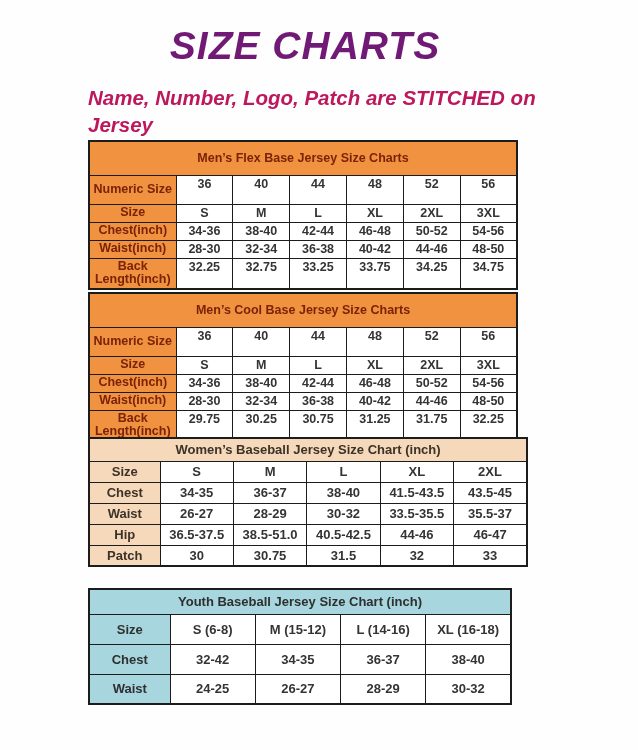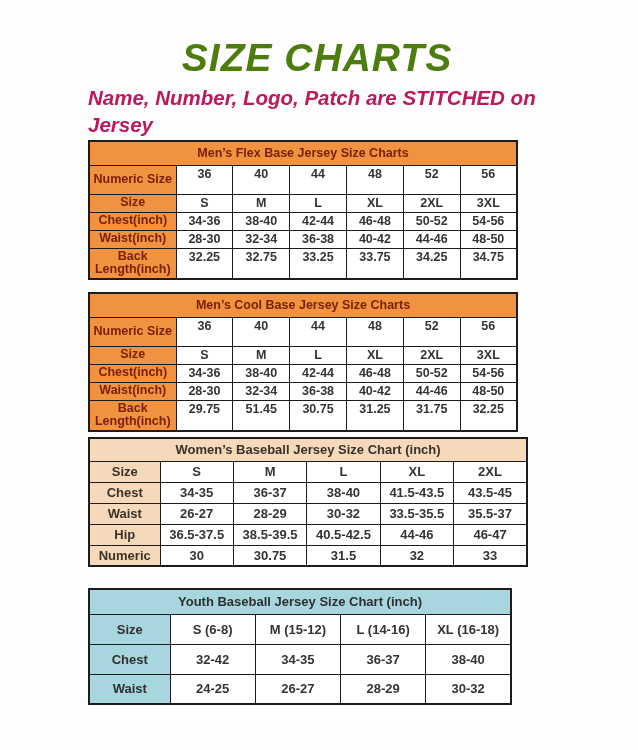--- a/index.html
+++ b/index.html
@@ -9,27 +9,27 @@
     height: 750px;
     background: #fefefe;
     font-family: "Liberation Sans", sans-serif;
     overflow: hidden;
   }
   .main-title {
     position: absolute;
     top: 24px;
     left: 0;
     width: 610px;
-    margin: 12px;
+    margin: 0;
     text-align: center;
     font-size: 39px;
     font-weight: bold;
     font-style: italic;
     letter-spacing: 1px;
-    color: #4d7c0f;
+    color: #701a75;
   }
   .subtitle {
     position: absolute;
     top: 84px;
     left: 88px;
     width: 462px;
     margin: 0;
     font-size: 20.5px;
     font-weight: bold;
     font-style: italic;
@@ -53,21 +53,21 @@
   }
   .ttl { font-weight: bold; }
   .val { color: #343434; }
 
   
   .t-men { top: 140px; width: 430px; font-size: 12.5px; }
   .t-men2 { top: 292px; }
   .t-men .col-label { width: 87px; }
   .t-men .ttl, .t-men .lbl { background: #f0923f; color: #7b2309; }
   .t-men tr { height: 17px; }
-  .t-men tr.title-row { height: 24px; }
+  .t-men tr.title-row { height: 34px; }
   .t-men tbody tr:nth-child(2) { height: 29px; }
   .t-men tbody tr:nth-child(6) { height: 28px; }
   .t-men .val { vertical-align: top; line-height: 1.2; }
   .t-men .lbl { vertical-align: middle; line-height: 1.1; }
 
   
   .t-women { top: 437px; width: 440px; font-size: 13px; }
   .t-women .col-label { width: 71px; }
   .t-women .ttl, .t-women .lbl { background: #f6d8ba; color: #3b3229; }
   .t-women tr { height: 21px; }
@@ -198,21 +198,21 @@
           <td class="val">28-30</td>
           <td class="val">32-34</td>
           <td class="val">36-38</td>
           <td class="val">40-42</td>
           <td class="val">44-46</td>
           <td class="val">48-50</td>
         </tr>
         <tr>
           <td class="lbl">Back Length(inch)</td>
           <td class="val">29.75</td>
-          <td class="val">51.45</td>
+          <td class="val">30.25</td>
           <td class="val">30.75</td>
           <td class="val">31.25</td>
           <td class="val">31.75</td>
           <td class="val">32.25</td>
         </tr>
       </tbody>
     </table>
 
   <table class="chart t-women">
       <colgroup>
@@ -247,27 +247,27 @@
           <td class="lbl">Waist</td>
           <td class="val">26-27</td>
           <td class="val">28-29</td>
           <td class="val">30-32</td>
           <td class="val">33.5-35.5</td>
           <td class="val">35.5-37</td>
         </tr>
         <tr>
           <td class="lbl">Hip</td>
           <td class="val">36.5-37.5</td>
-          <td class="val">38.5-39.5</td>
+          <td class="val">38.5-51.0</td>
           <td class="val">40.5-42.5</td>
           <td class="val">44-46</td>
           <td class="val">46-47</td>
         </tr>
         <tr>
-          <td class="lbl">Numeric</td>
+          <td class="lbl">Patch</td>
           <td class="val">30</td>
           <td class="val">30.75</td>
           <td class="val">31.5</td>
           <td class="val">32</td>
           <td class="val">33</td>
         </tr>
       </tbody>
     </table>
 
   <table class="chart t-youth">

